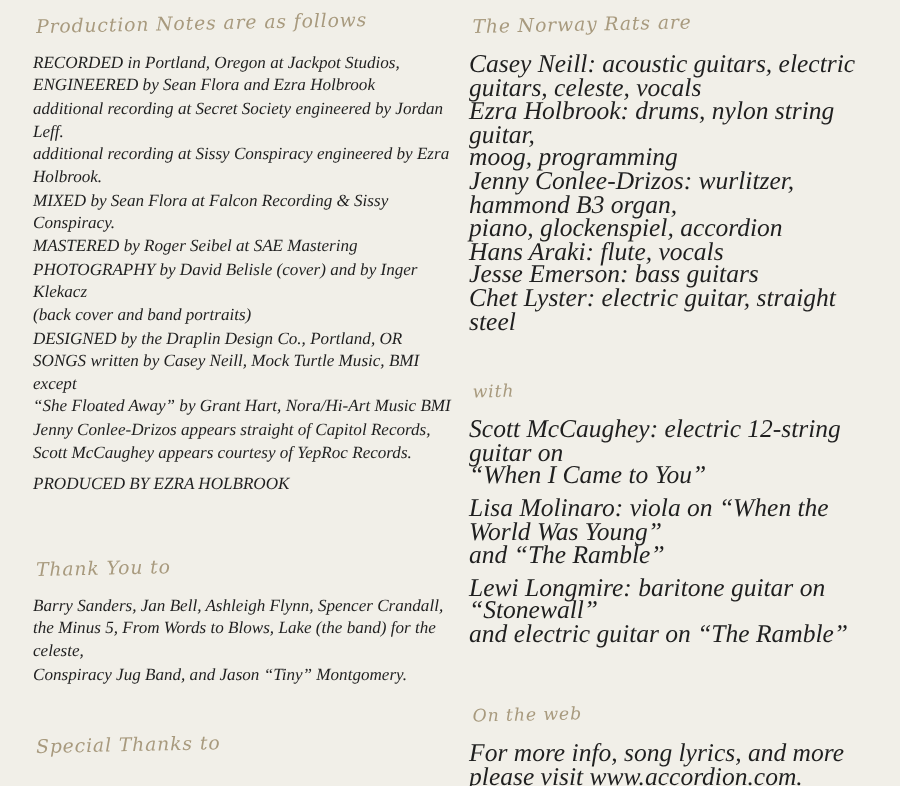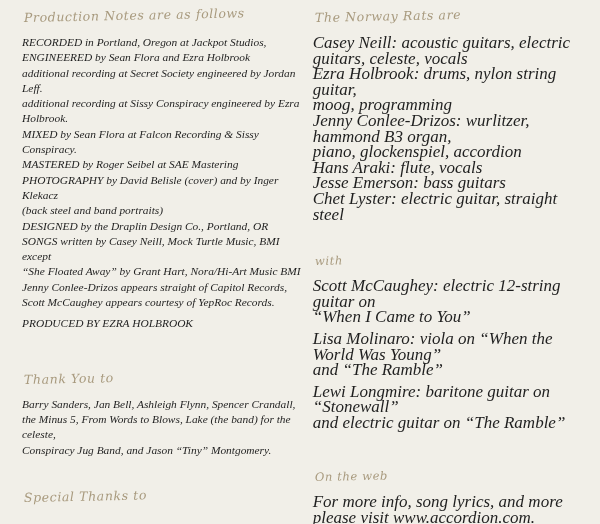--- a/index.html
+++ b/index.html
@@ -85,21 +85,21 @@
 
       <div class="block">
         <div class="script-head">Production Notes are as follows</div>
         <div class="line">RECORDED in Portland, Oregon at Jackpot Studios,</div>
         <div class="line">ENGINEERED by Sean Flora and Ezra Holbrook</div>
         <div class="line">additional recording at Secret Society engineered by Jordan Leff.</div>
         <div class="line">additional recording at Sissy Conspiracy engineered by Ezra Holbrook.</div>
         <div class="line">MIXED by Sean Flora at Falcon Recording &amp; Sissy Conspiracy.</div>
         <div class="line">MASTERED by Roger Seibel at SAE Mastering</div>
         <div class="line">PHOTOGRAPHY by David Belisle (cover) and by Inger Klekacz</div>
-        <div class="line">(back steel and band portraits)</div>
+        <div class="line">(back cover and band portraits)</div>
         <div class="line">DESIGNED by the Draplin Design Co., Portland, OR</div>
         <div class="line">SONGS written by Casey Neill, Mock Turtle Music, BMI except</div>
         <div class="line">“She Floated Away” by Grant Hart, Nora/Hi-Art Music BMI</div>
         <div class="line">Jenny Conlee-Drizos appears straight of Capitol Records,</div>
         <div class="line">Scott McCaughey appears courtesy of YepRoc Records.</div>
         <div class="spacer-sm"></div>
         <div class="line">PRODUCED BY EZRA HOLBROOK</div>
       </div>
 
       <div class="spacer-lg"></div>

